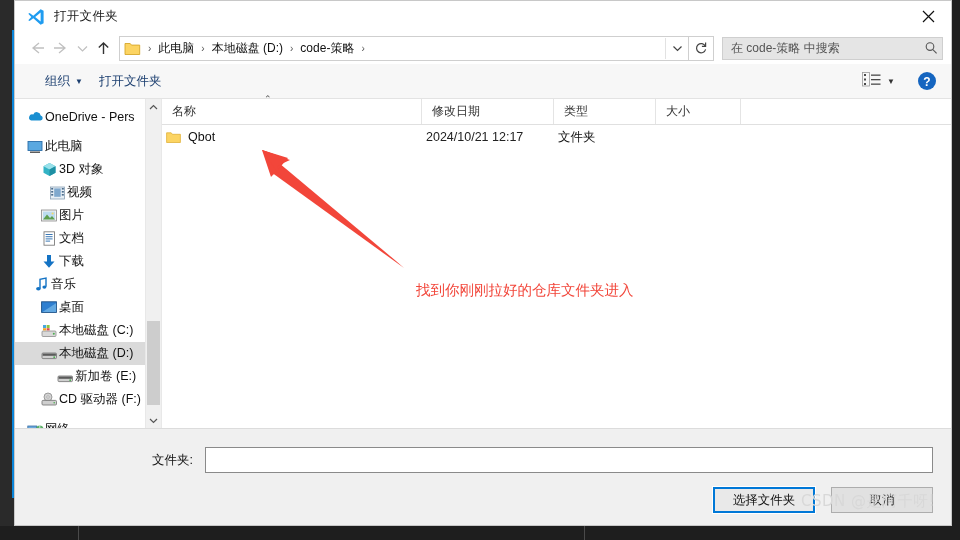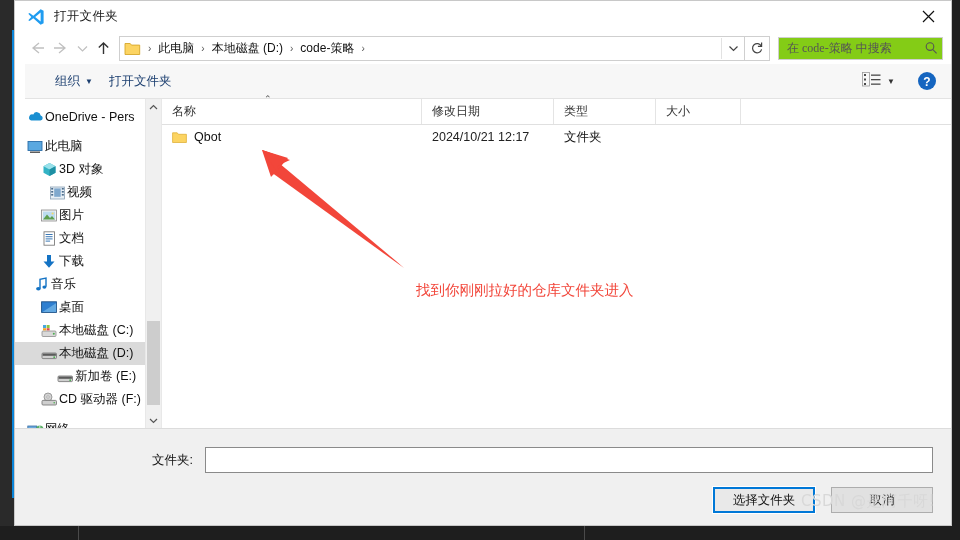--- a/index.html
+++ b/index.html
@@ -106,38 +106,37 @@
     width: 22px; height: 21px; flex: none;
     display: flex; align-items: center; justify-content: center; cursor: pointer;
     border-left: 1px solid #e2e2e2;
   }
   .refresh-btn {
     width: 24px; height: 23px; flex: none; margin-left: 0;
     border: 1px solid #cfcfcf; border-left: none; background: #fff;
     display: flex; align-items: center; justify-content: center; cursor: pointer;
   }
   .searchbox {
-    width: 165px; height: 23px; flex: none; margin-left: 8px;
-    border: 1px solid #cfcfcf; background: #84cc16;
-    display: flex; align-items: center; box-sizing: border-box; font-family: Liberation Serif, serif;
+    width: 221px; height: 23px; flex: none; margin-left: 8px;
+    border: 1px solid #cfcfcf; background: #e5e5e5;
+    display: flex; align-items: center; box-sizing: border-box;
   }
   .searchbox .ph {
     flex: 1 1 auto; font-size: 12px; color: #555; padding-left: 8px;
     white-space: nowrap; overflow: hidden;
   }
   .search-icon { width: 22px; flex: none; display: flex; align-items: center; justify-content: center; }
 
   
   .cmdbar {
     height: 34px; flex: none;
     display: flex; align-items: center;
     background: #f7f7f7;
     border-bottom: 1px solid #e3e3e3;
     padding: 0 8px 0 22px;
-    margin-left: 10px;
   }
   .cmd-item {
     font-size: 12.5px; color: #1b3e6f; padding: 4px 8px; cursor: pointer;
     display: flex; align-items: center; gap: 5px;
   }
   .cmd-caret { font-size: 8px; color: #1b3e6f; }
   .cmd-spacer { flex: 1 1 auto; }
   .view-btn {
     display: flex; align-items: center; gap: 6px; padding: 3px 6px; cursor: pointer;
   }
@@ -199,21 +198,21 @@
   .col-size { width: 85px; flex: none; }
   .sort-caret {
     position: absolute; left: 102px; top: -5px;
     font-size: 9px; color: #555;
   }
   .rows { flex: 1 1 auto; overflow: hidden; }
   .row {
     height: 24px; display: flex; align-items: center;
     font-size: 12.5px; color: #111; cursor: default;
   }
-  .cell { box-sizing: border-box; padding-left: 10px; display: flex; align-items: center; }
+  .cell { box-sizing: border-box; padding-left: 4px; display: flex; align-items: center; }
   .cell-name { width: 260px; flex: none; gap: 7px; }
   .cell-date { width: 132px; flex: none; color: #222; }
   .cell-type { width: 102px; flex: none; }
   .cell-size { width: 85px; flex: none; }
   .folder-ico { width: 15px; height: 13px; flex: none; }
 
   
   .annot-layer { position: absolute; left: 0; top: 0; width: 772px; height: 540px; pointer-events: none; text-align: center; }
   .annot-text {
     position: absolute; left: 416px; top: 281px;

